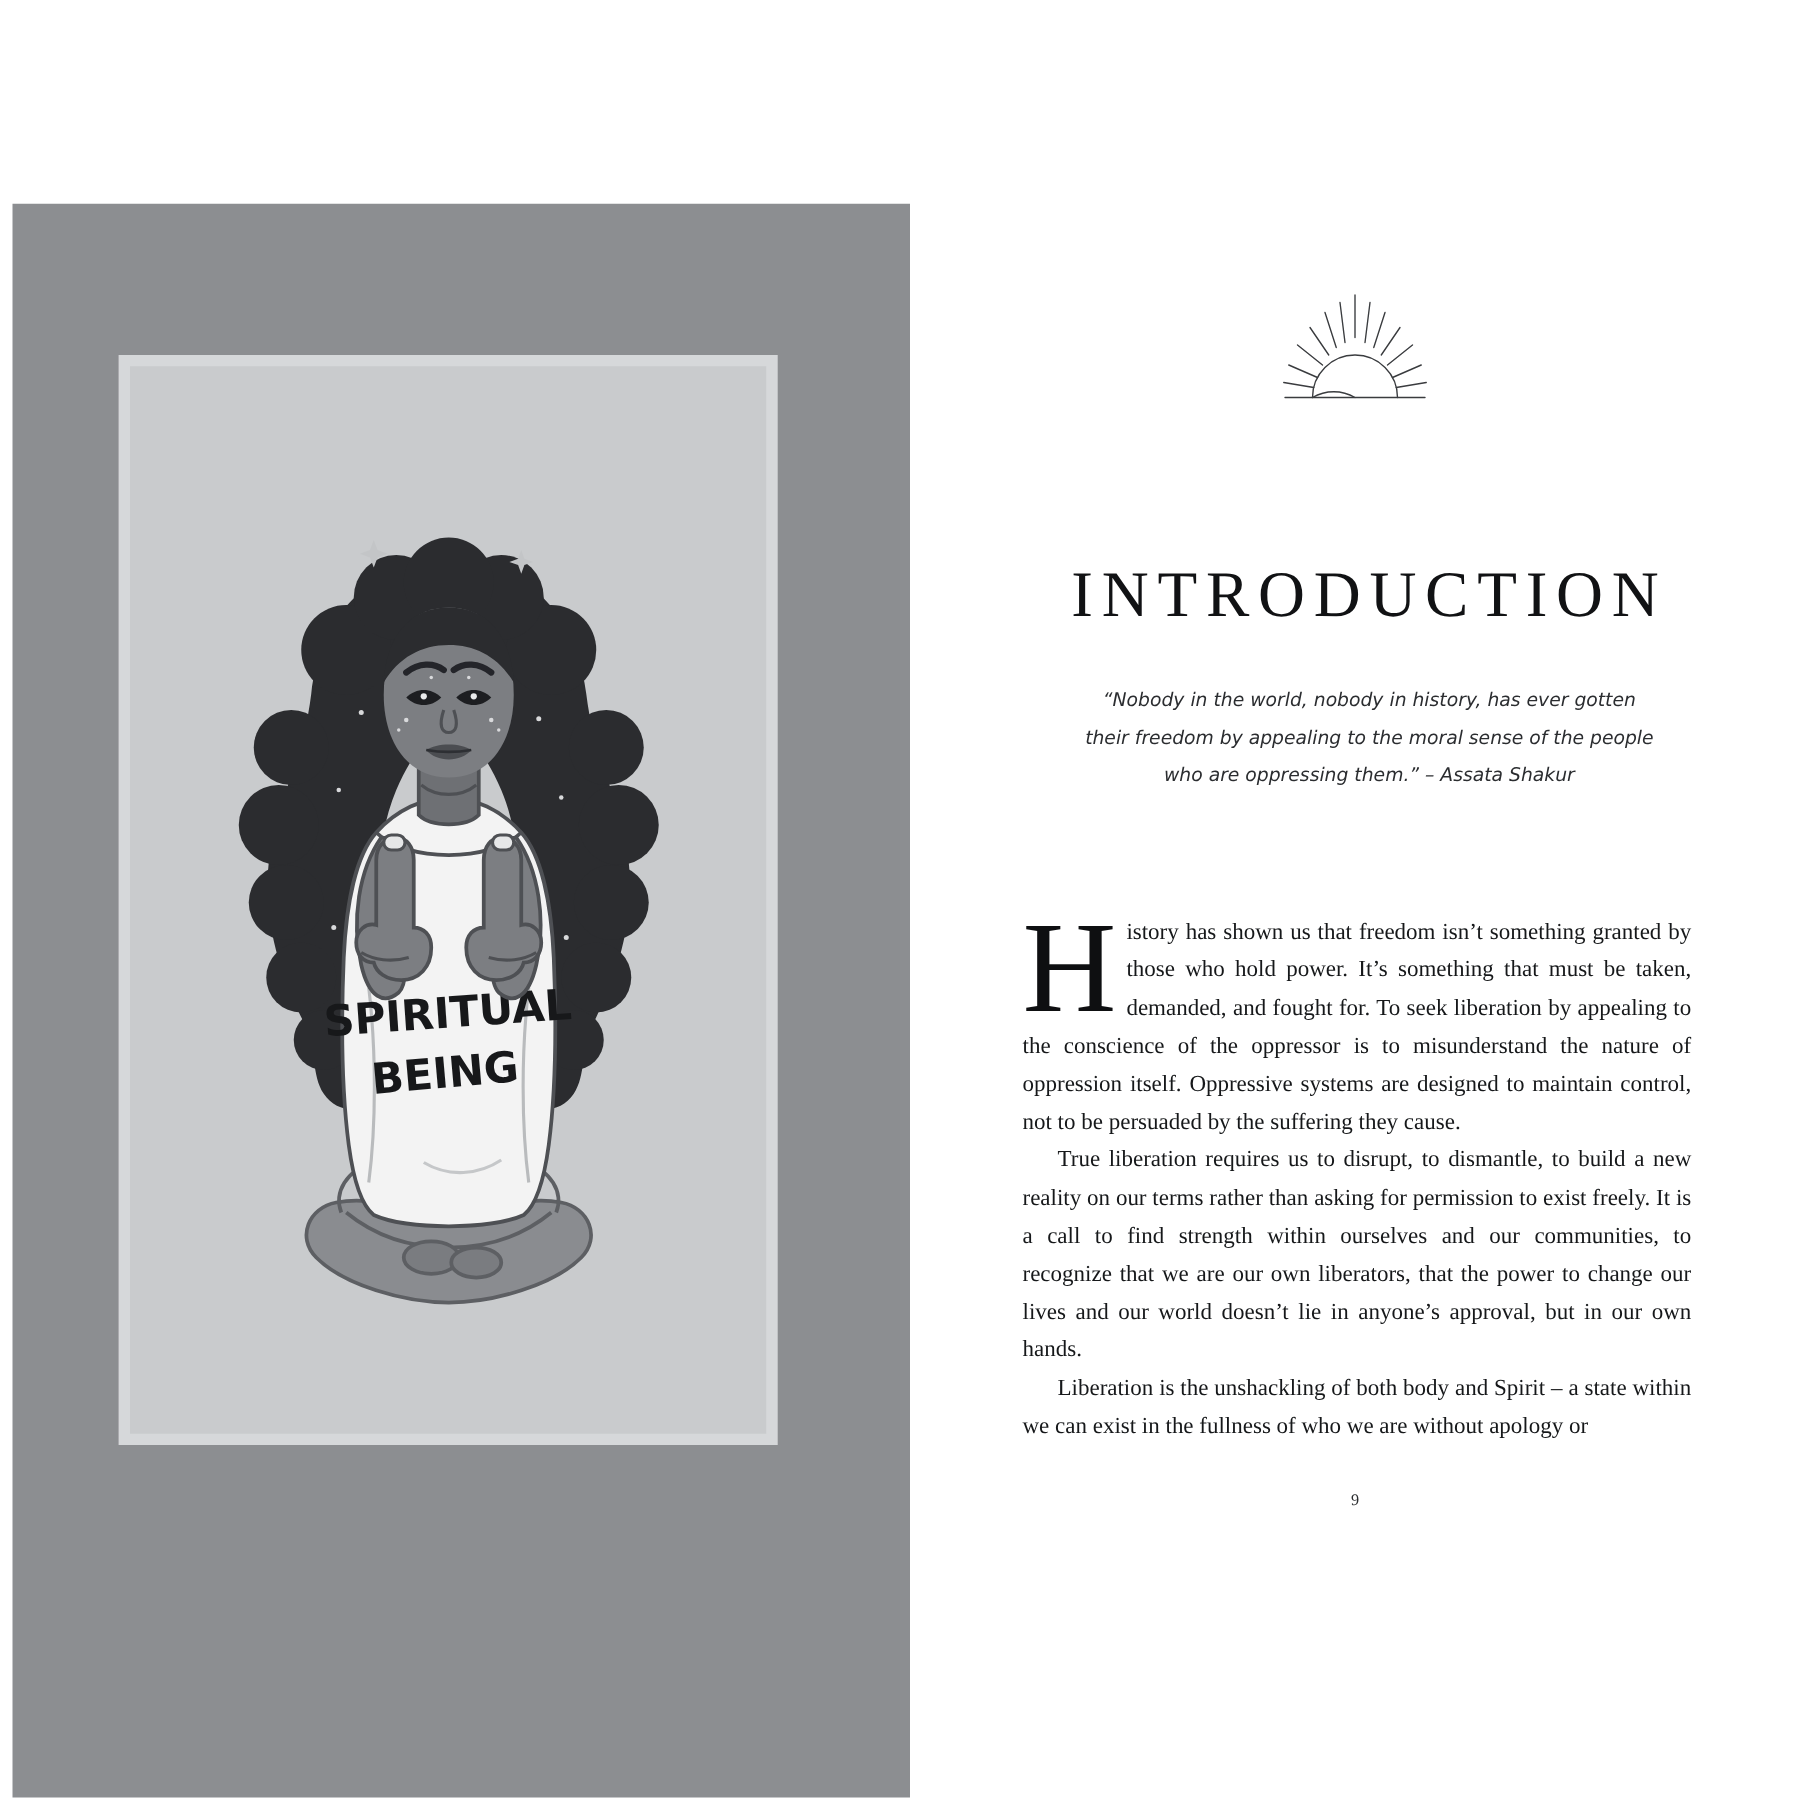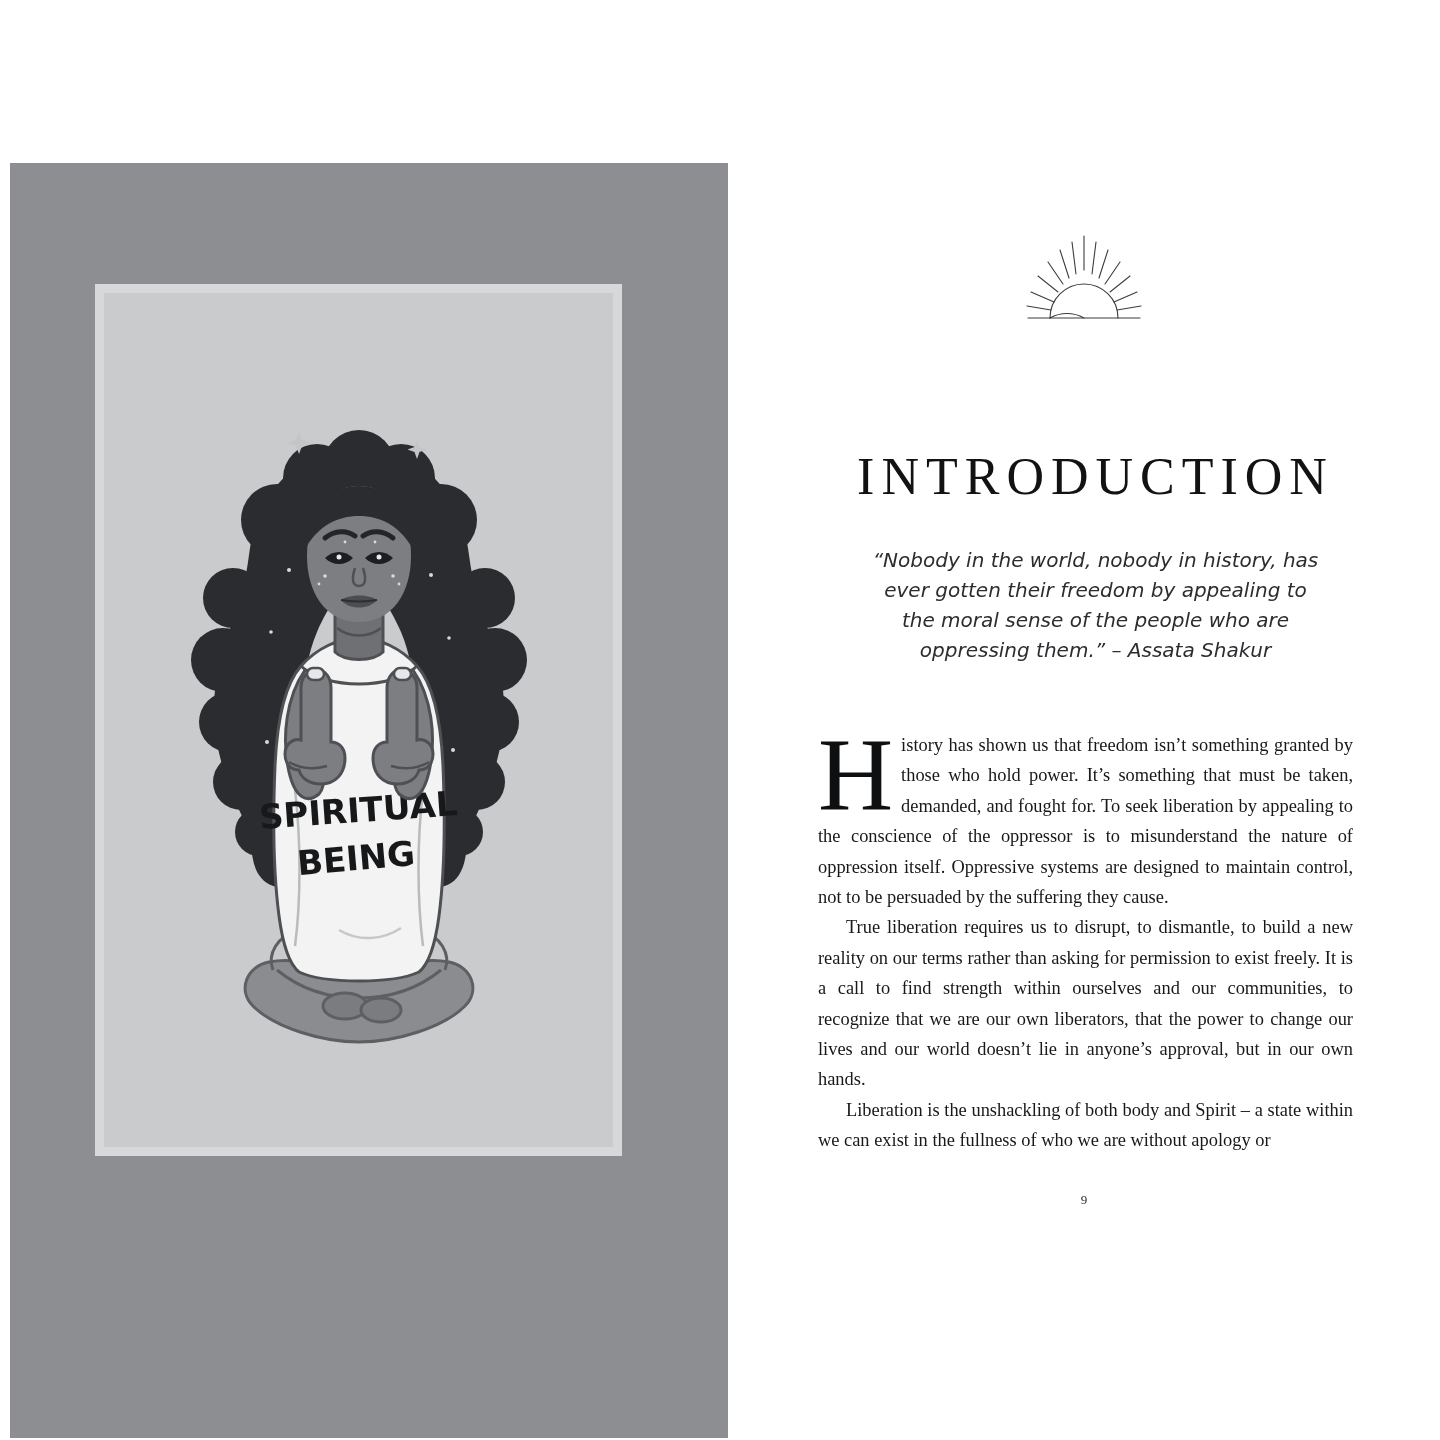--- a/index.html
+++ b/index.html
@@ -87,21 +87,21 @@
   }
 
   .epigraph {
     position: absolute;
     left: 140px;
     width: 455px;
     top: 545px;
     text-align: center;
     font-family: "DejaVu Sans", sans-serif;
     font-style: italic;
-    font-size: 20px;
+    font-size: 15px;
     line-height: 30px;
     color: #2b2d30;
   }
 
   .body-col {
     position: absolute;
     left: 90px;
     width: 535px;
     top: 730px;
     font-family: "Liberation Serif", serif;

